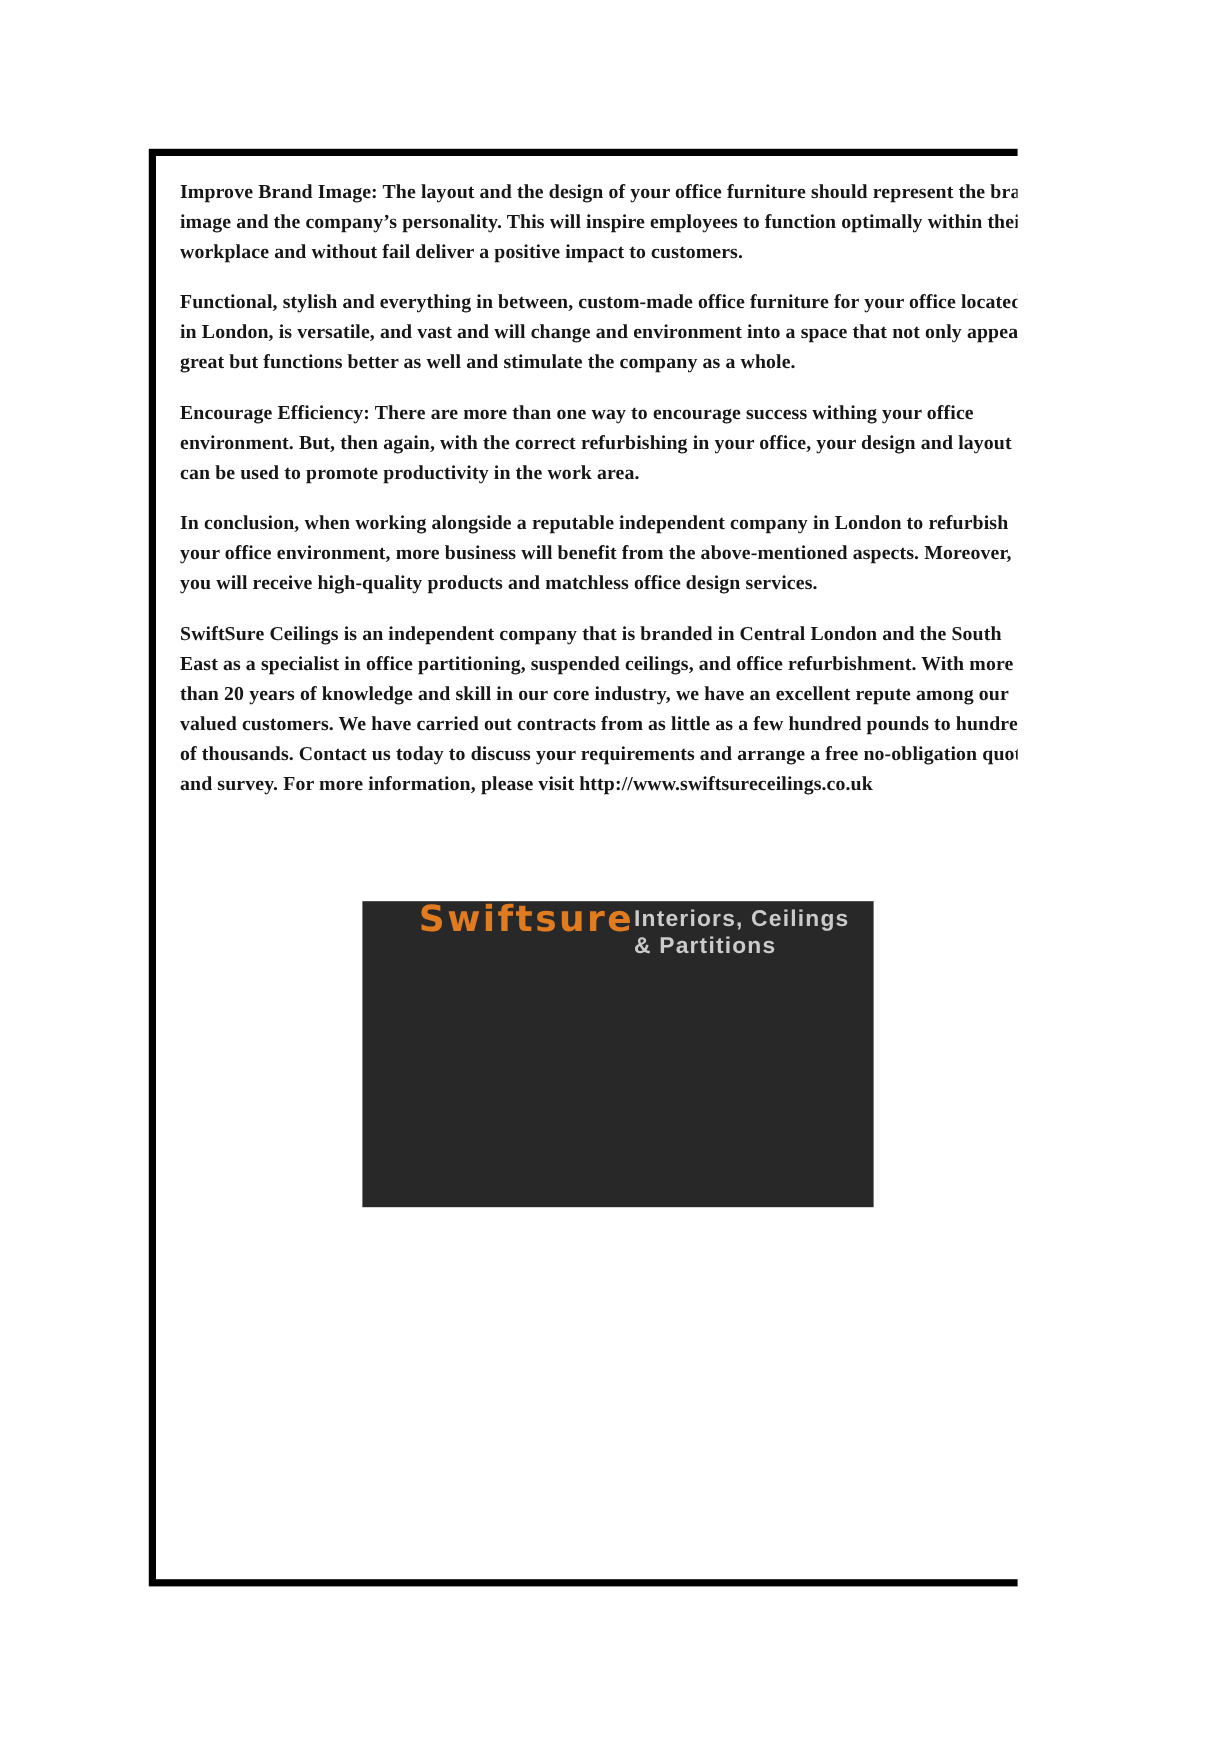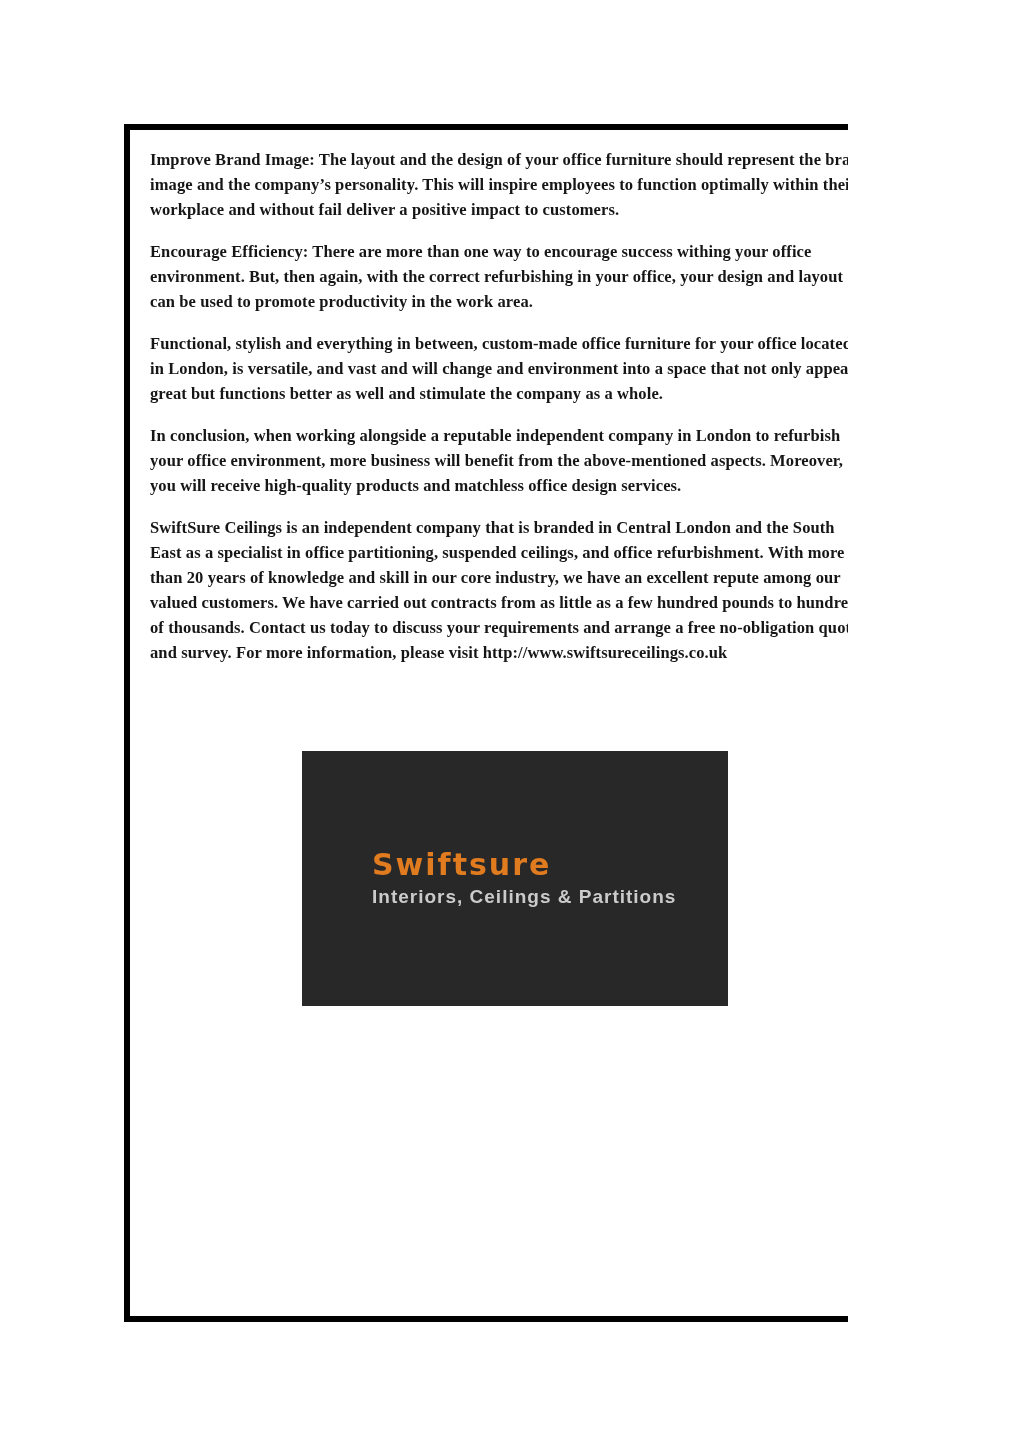--- a/index.html
+++ b/index.html
@@ -40,24 +40,23 @@
     font-weight: bold;
     color: #0d0d0d;
   }
   .logo-box {
     margin-top: 86px;
     margin-left: 152px;
     width: 426px;
     height: 255px;
     background: #282828;
     display: flex;
-    flex-direction: column;
     justify-content: center;
     box-sizing: border-box;
-    padding-left: 70px;
+    padding-left: 47px;
   }
   .logo-brand {
     font-family: "DejaVu Sans", "Liberation Sans", sans-serif;
     font-size: 30px;
     line-height: 32px;
     font-weight: bold;
     letter-spacing: 2px;
     color: #e07b1f;
   }
   .logo-tagline {
@@ -70,22 +69,22 @@
     color: #cbcbcb;
   }
 </style>
 </head>
 <body>
 
 <div class="page">
   <div class="frame">
     <div class="body-text">
       <p>Improve Brand Image: The layout and the design of your office furniture should represent the brand image and the company’s personality. This will inspire employees to function optimally within their workplace and without fail deliver a positive impact to customers.</p>
+      <p>Functional, stylish and everything in between, custom-made office furniture for your office located in London, is versatile, and vast and will change and environment into a space that not only appears great but functions better as well and stimulate the company as a whole.</p>
       <p>Encourage Efficiency: There are more than one way to encourage success withing your office environment.  But, then again, with the correct refurbishing in your office, your design and layout can be used to promote productivity in the work area.</p>
-      <p>Functional, stylish and everything in between, custom-made office furniture for your office located in London, is versatile, and vast and will change and environment into a space that not only appears great but functions better as well and stimulate the company as a whole.</p>
       <p>In conclusion, when working alongside a reputable independent company in London to refurbish your office environment, more business will benefit from the above-mentioned aspects. Moreover, you will receive high-quality products and matchless office design services.</p>
       <p>SwiftSure Ceilings is an independent company that is branded in Central London and the South East as a specialist in office partitioning, suspended ceilings, and office refurbishment. With more than 20 years of knowledge and skill in our core industry, we have an excellent repute among our valued customers. We have carried out contracts from as little as a few hundred pounds to hundreds of thousands.  Contact us today to discuss your requirements and arrange a free no-obligation quote and survey. For more information, please visit http://www.swiftsureceilings.co.uk</p>
     </div>
 
     <div class="logo-box">
       <div class="logo-brand">Swiftsure</div>
       <div class="logo-tagline">Interiors, Ceilings &amp; Partitions</div>
     </div>
   </div>
 </div>

